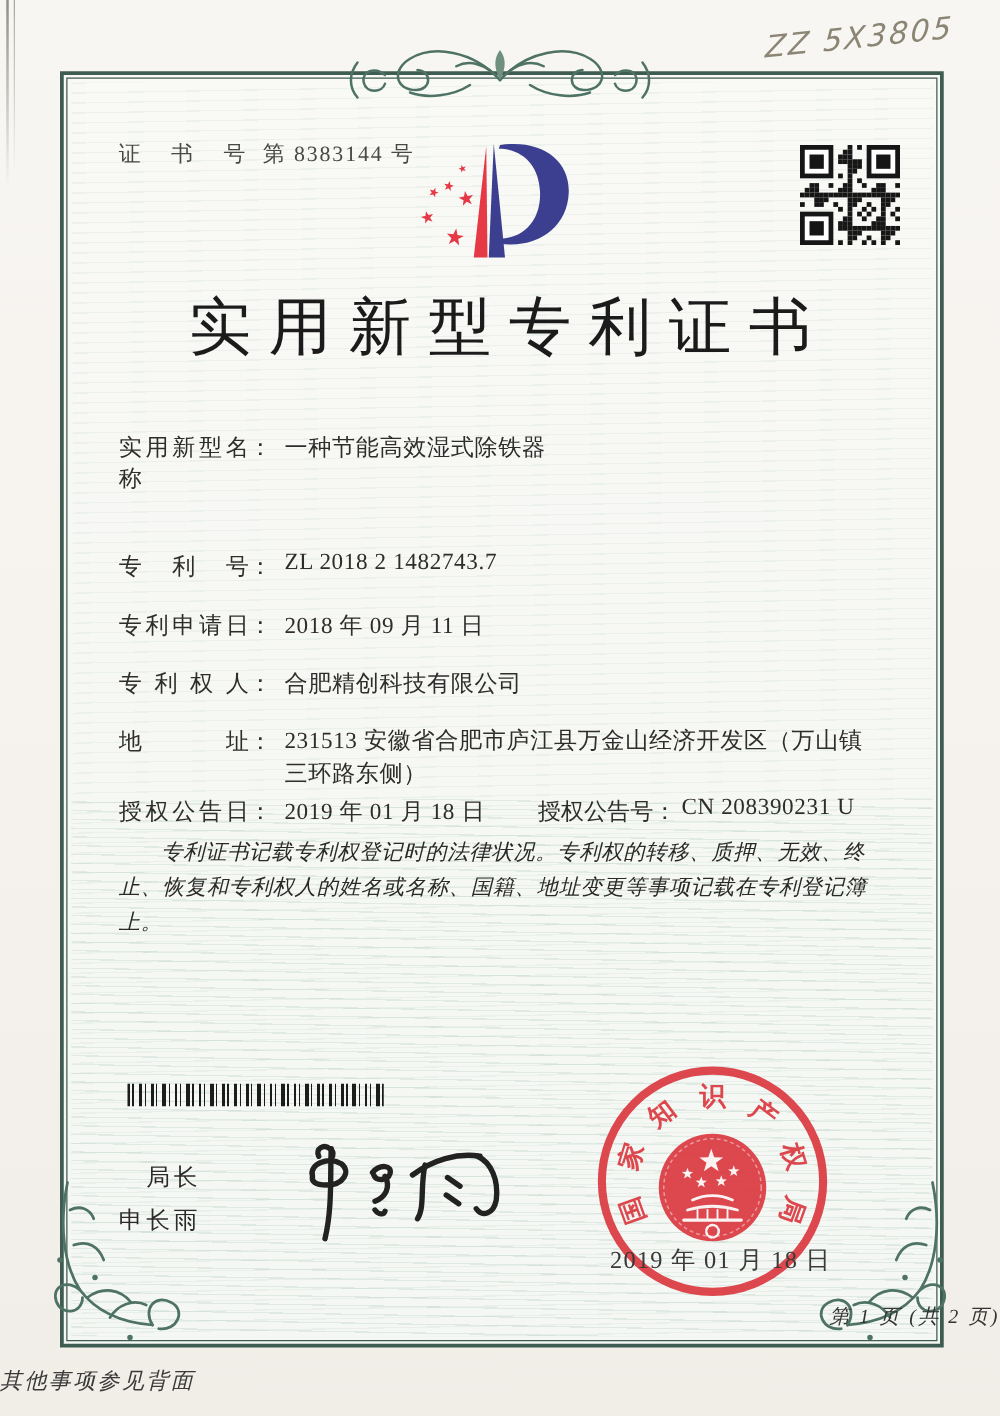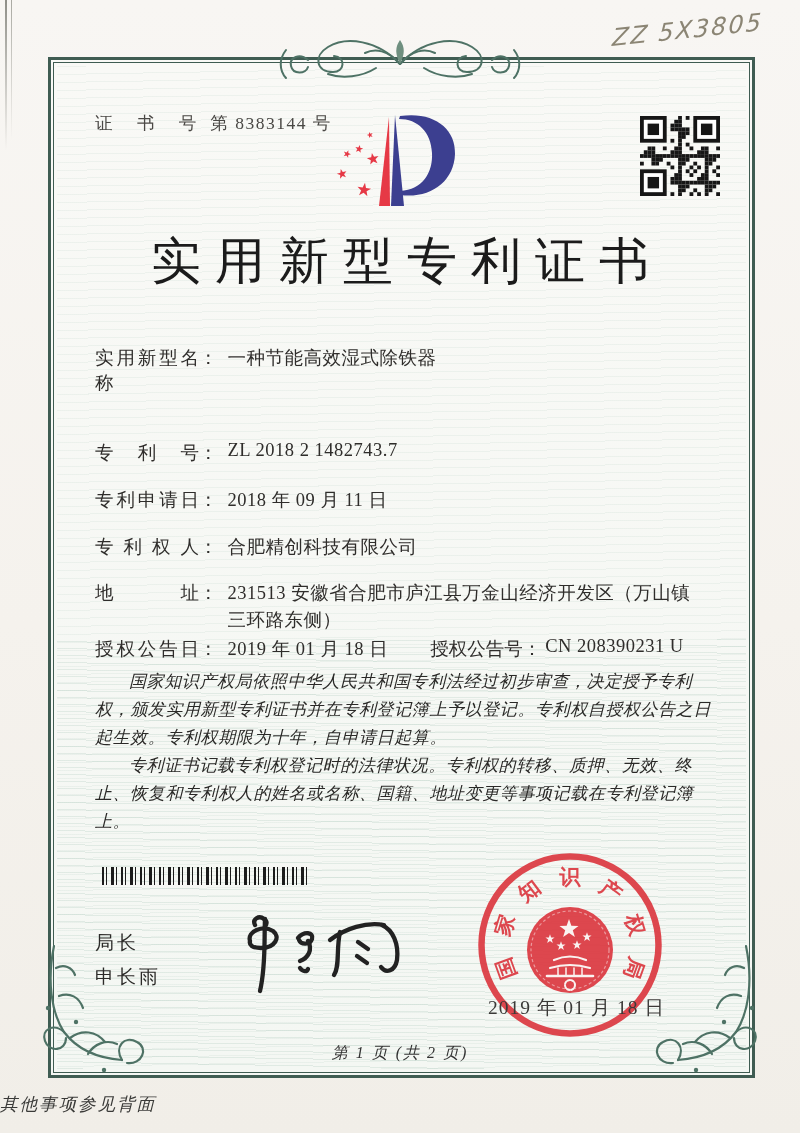--- a/index.html
+++ b/index.html
@@ -42,25 +42,25 @@
   .val{margin-left:8px;letter-spacing:.5px;vertical-align:top;}
   .val-wrap{display:inline-block;width:478px;line-height:27px;}
   .row-grant .grant-no{margin-left:42px;}
   
   .paras{position:absolute;left:95px;top:668px;width:618px;font-size:17px;line-height:28px;
     font-style:italic;letter-spacing:.6px;color:#2a2927;}
   .paras p{margin:0;text-indent:2em;}
   
   .barcode{position:absolute;left:102px;top:867px;width:205px;height:18px;
     background:repeating-linear-gradient(90deg,#1c1c1c 0 2px,rgba(0,0,0,0) 2px 4px,#1c1c1c 4px 5px,rgba(0,0,0,0) 5px 9px,#1c1c1c 9px 12px,rgba(0,0,0,0) 12px 14px,#1c1c1c 14px 15px,rgba(0,0,0,0) 15px 19px);}
-  .officer{position:absolute;left:95px;top:926px;font-size:19px;letter-spacing:3px;color:#2b2a28;line-height:34px;}
+  .officer{position:absolute;left:95px;top:926px;font-size:19px;letter-spacing:3px;color:#2b2a28;line-height:34px;text-align:right;}
   .signature{position:absolute;left:200px;top:878px;width:250px;height:120px;}
   .seal{position:absolute;left:470px;top:845px;width:200px;height:200px;opacity:.93;z-index:4;}
   .seal-date{position:absolute;left:488px;top:994px;font-size:19.5px;letter-spacing:1px;color:#3b3a38;z-index:5;}
-  .page-indicator{position:absolute;left:0;top:1043px;width:800px;text-align:center;
+  .page-indicator{position:absolute;left:0;top:1043px;width:800px;text-align:right;
     font-size:16px;font-style:italic;letter-spacing:2px;color:#333;}
   .back-note{position:absolute;left:0;top:1092px;width:800px;text-align:left;
     font-size:17.5px;font-style:italic;letter-spacing:2px;color:#3a3a38;}
 </style>
 </head>
 <body>
 
 <div class="screen">
 
   <div class="scan-line-a"></div>
@@ -304,21 +304,20 @@
     <span class="lbl">专利权人</span><span class="colon">：</span><span class="val">合肥精创科技有限公司</span>
   </div>
   <div class="row" style="top:580px">
     <span class="lbl">地址</span><span class="colon">：</span><span class="val val-wrap">231513 安徽省合肥市庐江县万金山经济开发区（万山镇三环路东侧）</span>
   </div>
   <div class="row row-grant" style="top:636px">
     <span class="lbl">授权公告日</span><span class="colon">：</span><span class="val">2019 年 01 月 18 日</span><span class="grant-no"><span>授权公告号</span><span class="colon">：</span><span class="val" style="margin-left:2px">CN 208390231 U</span></span>
   </div>
 
   <div class="paras">
-    <p>国家知识产权局依照中华人民共和国专利法经过初步审查，决定授予专利权，颁发实用新型专利证书并在专利登记簿上予以登记。专利权自授权公告之日起生效。专利权期限为十年，自申请日起算。</p>
     <p>专利证书记载专利权登记时的法律状况。专利权的转移、质押、无效、终止、恢复和专利权人的姓名或名称、国籍、地址变更等事项记载在专利登记簿上。</p>
   </div>
 
   <div class="barcode"></div>
 
   <div class="officer">
     <div>局长</div>
     <div>申长雨</div>
   </div>
 

